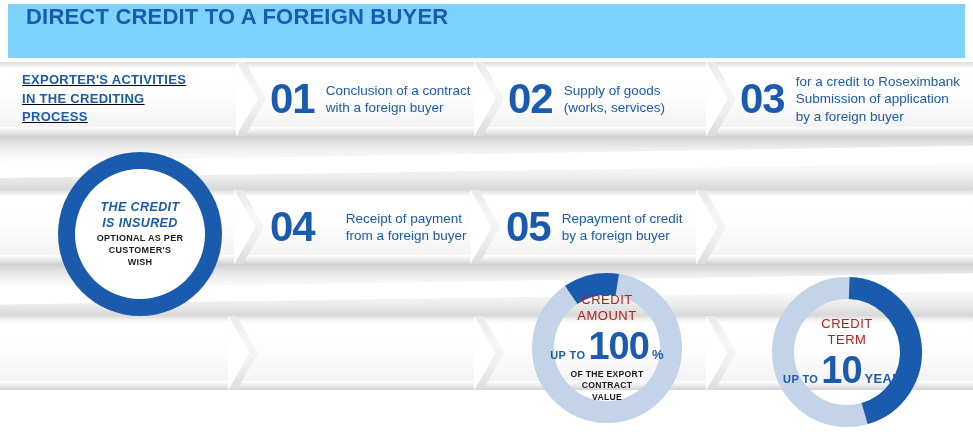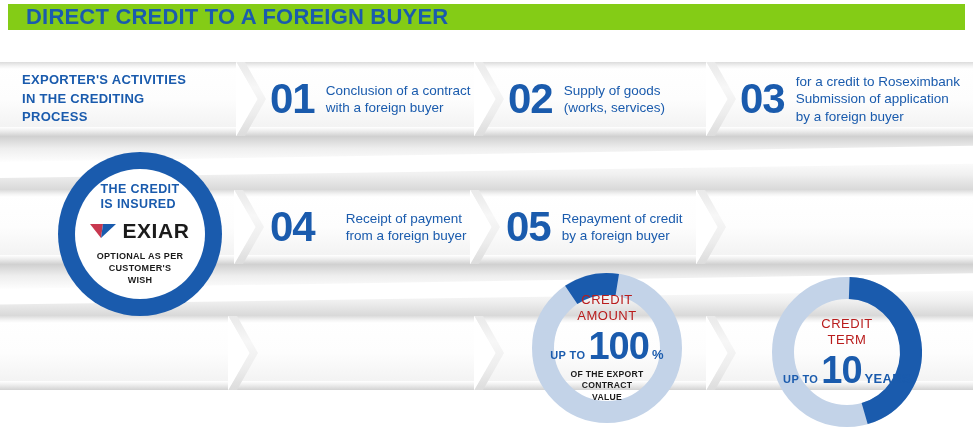--- a/index.html
+++ b/index.html
@@ -17,22 +17,22 @@
     overflow: hidden;
     background: #ffffff;
   }
 
   
   .title-bar {
     position: absolute;
     left: 8px;
     top: 4px;
     width: 957px;
-    height: 26px;
-    background: #84cc16;
+    height: 54px;
+    background: #7dd3fc;
     display: flex;
     align-items: flex-start;
   }
   .title-text {
     margin-left: 18px;
     color: #1a5bad;
     font-size: 22px;
     font-weight: bold;
     letter-spacing: 0.2px;
     font-family: "Liberation Sans", sans-serif;
@@ -140,20 +140,21 @@
     font-family: "Liberation Sans", sans-serif;
   }
 
   .lead-label {
     position: absolute;
     top: 62px;
     left: 22px;
     height: 74px;
     display: flex;
     align-items: center;
+    text-decoration: underline;
   }
   .lead-label-text {
     color: #1a5bad;
     font-size: 13px;
     font-weight: bold;
     line-height: 1.42;
     letter-spacing: 0.3px;
     font-family: "Liberation Sans", sans-serif;
   }
 
@@ -179,21 +180,23 @@
     display: flex;
     flex-direction: column;
     align-items: center;
     justify-content: center;
   }
   .exiar-t1 {
     color: #1a5bad;
     font-size: 12.5px;
     font-weight: bold;
     line-height: 1.25;
+    text-align: center;
     letter-spacing: 0.4px;
+    font-style: italic;
   }
   .exiar-logo-row {
     display: flex;
     align-items: center;
     margin: 6px 0 7px 0;
   }
   .exiar-mark { width: 26px; height: 15px; }
   .exiar-word {
     color: #1b1b1b;
     font-size: 21px;
@@ -389,27 +392,20 @@
       <div>IN THE CREDITING</div>
       <div>PROCESS</div>
     </div>
   </div>
 
   <div class="exiar-badge">
     <div class="exiar-inner">
       <div class="exiar-t1">
         <div>THE CREDIT</div>
         <div>IS INSURED</div>
-      </div>
-      <div class="exiar-logo-row">
-        <svg class="exiar-mark" viewBox="0 0 26 15">
-          <polygon points="0,0 13,0 11,14" fill="#c8384f"></polygon>
-          <polygon points="13,0 26,0 11,14" fill="#1a5bad"></polygon>
-        </svg>
-        <span class="exiar-word">EXIAR</span>
       </div>
       <div class="exiar-t2">
         <div>OPTIONAL AS PER</div>
         <div>CUSTOMER'S</div>
         <div>WISH</div>
       </div>
     </div>
   </div>
 
   <div class="donut" id="donut-amount">

